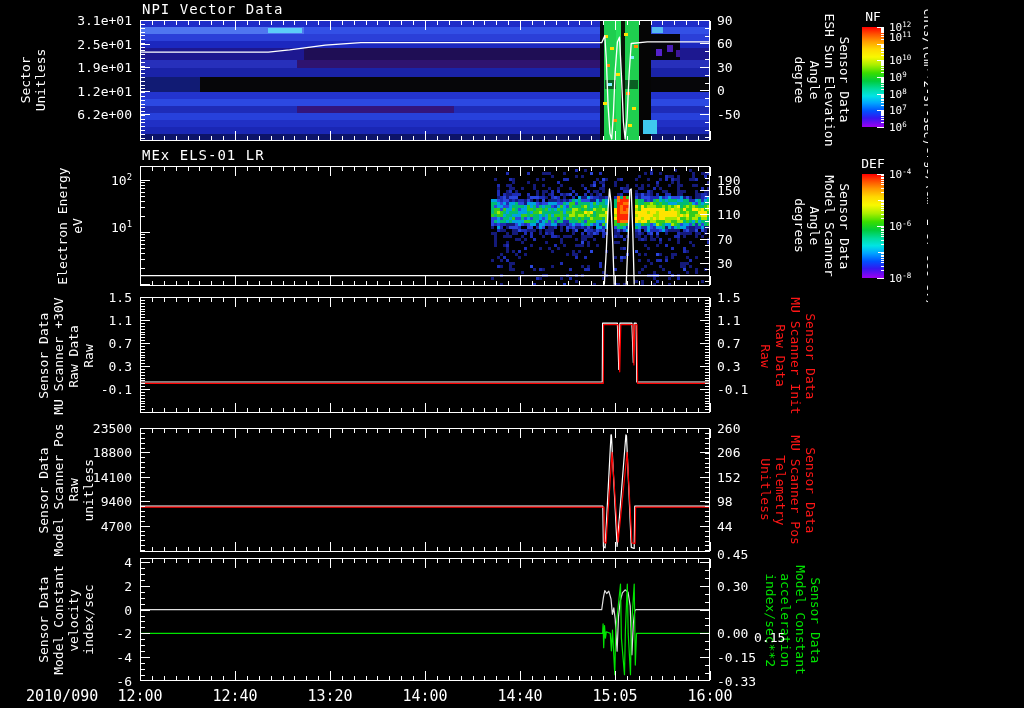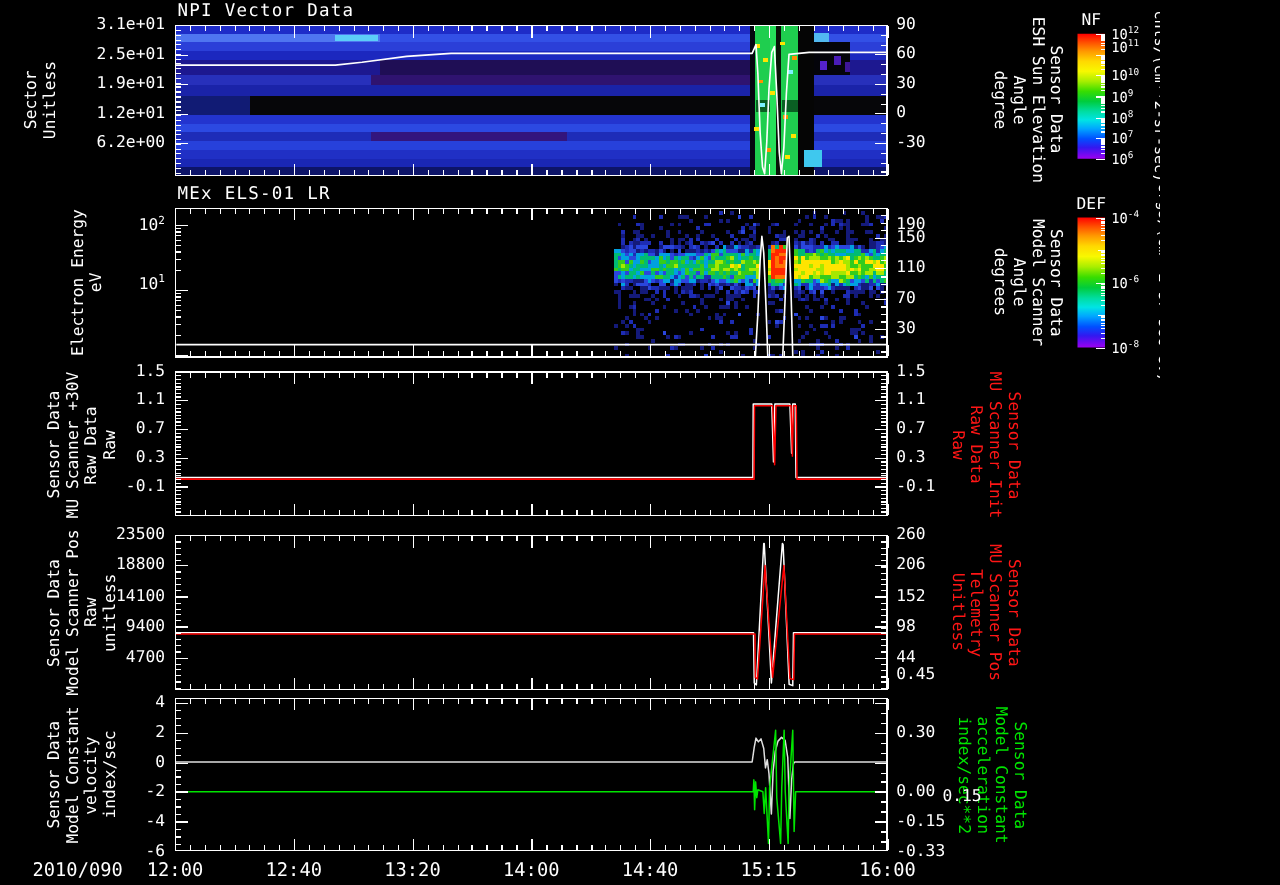--- a/index.html
+++ b/index.html
@@ -2278,21 +2278,21 @@
   <div class="datelab" style="left:26px;top:687px">2010/090</div>
 <div class="ytick" style="left: 22px; top: 20.1894px;">3.1e+01</div>
     <div class="ytick" style="left: 22px; top: 43.6698px;">2.5e+01</div>
     <div class="ytick" style="left: 22px; top: 67.1502px;">1.9e+01</div>
     <div class="ytick" style="left: 22px; top: 90.6307px;">1.2e+01</div>
     <div class="ytick" style="left: 22px; top: 114.111px;">6.2e+00</div>
     <div class="ytick right" style="left: 717px; top: 20px;">90</div>
     <div class="ytick right" style="left: 717px; top: 43.4951px;">60</div>
     <div class="ytick right" style="left: 717px; top: 66.9903px;">30</div>
     <div class="ytick right" style="left: 717px; top: 90.4854px;">0</div>
-    <div class="ytick right" style="left: 717px; top: 113.981px;">-30</div>
+    <div class="ytick right" style="left: 717px; top: 113.981px;">-50</div>
     <div class="ytick" style="left: 22px; top: 180.015px;">10<sup>2</sup></div>
     <div class="ytick" style="left: 22px; top: 227px;">10<sup>1</sup></div>
     <div class="ytick right" style="left: 717px; top: 180px;">190</div>
     <div class="ytick right" style="left: 717px; top: 190.242px;">150</div>
     <div class="ytick right" style="left: 717px; top: 214.485px;">110</div>
     <div class="ytick right" style="left: 717px; top: 238.727px;">70</div>
     <div class="ytick right" style="left: 717px; top: 262.97px;">30</div>
     <div class="ytick" style="left: 22px; top: 297px;">1.5</div>
     <div class="ytick" style="left: 22px; top: 320.004px;">1.1</div>
     <div class="ytick" style="left: 22px; top: 343.009px;">0.7</div>
@@ -2312,32 +2312,32 @@
     <div class="ytick right" style="left: 717px; top: 452.402px;">206</div>
     <div class="ytick right" style="left: 717px; top: 476.805px;">152</div>
     <div class="ytick right" style="left: 717px; top: 501.207px;">98</div>
     <div class="ytick right" style="left: 717px; top: 525.609px;">44</div>
     <div class="ytick" style="left: 22px; top: 561.929px;">4</div>
     <div class="ytick" style="left: 22px; top: 585.743px;">2</div>
     <div class="ytick" style="left: 22px; top: 609.558px;">0</div>
     <div class="ytick" style="left: 22px; top: 633.372px;">-2</div>
     <div class="ytick" style="left: 22px; top: 657.186px;">-4</div>
     <div class="ytick" style="left: 22px; top: 681px;">-6</div>
-    <div class="ytick right" style="left: 717px; top: 540px;">0.45</div>
+    <div class="ytick right" style="left: 717px; top: 554px;">0.45</div>
     <div class="ytick right" style="left: 717px; top: 585.774px;">0.30</div>
     <div class="ytick right" style="left: 717px; top: 637px; margin-left: 37px;">0.15</div>
     <div class="ytick right" style="left: 717px; top: 633.387px;">0.00</div>
     <div class="ytick right" style="left: 717px; top: 657.194px;">-0.15</div>
     <div class="ytick right" style="left: 717px; top: 681px;">-0.33</div>
     <div class="xtick" style="left: 140px;">12:00</div>
     <div class="xtick" style="left: 235.005px;">12:40</div>
     <div class="xtick" style="left: 329.995px;">13:20</div>
     <div class="xtick" style="left: 425px;">14:00</div>
     <div class="xtick" style="left: 520.005px;">14:40</div>
-    <div class="xtick" style="left: 614.995px;">15:15</div>
+    <div class="xtick" style="left: 614.995px;">15:05</div>
     <div class="xtick" style="left: 710px;">16:00</div>
     <div class="cbt" style="left: 889px; top: 27px;">10<sup>12</sup></div>
     <div class="cbt" style="left: 889px; top: 37px;">10<sup>11</sup></div>
     <div class="cbt" style="left: 889px; top: 60.3333px;">10<sup>10</sup></div>
     <div class="cbt" style="left: 889px; top: 77px;">10<sup>9</sup></div>
     <div class="cbt" style="left: 889px; top: 93.6667px;">10<sup>8</sup></div>
     <div class="cbt" style="left: 889px; top: 110.333px;">10<sup>7</sup></div>
     <div class="cbt" style="left: 889px; top: 127px;">10<sup>6</sup></div>
     <div class="cbt" style="left: 889px; top: 174px;">10<sup>-4</sup></div>
     <div class="cbt" style="left: 889px; top: 226px;">10<sup>-6</sup></div>

